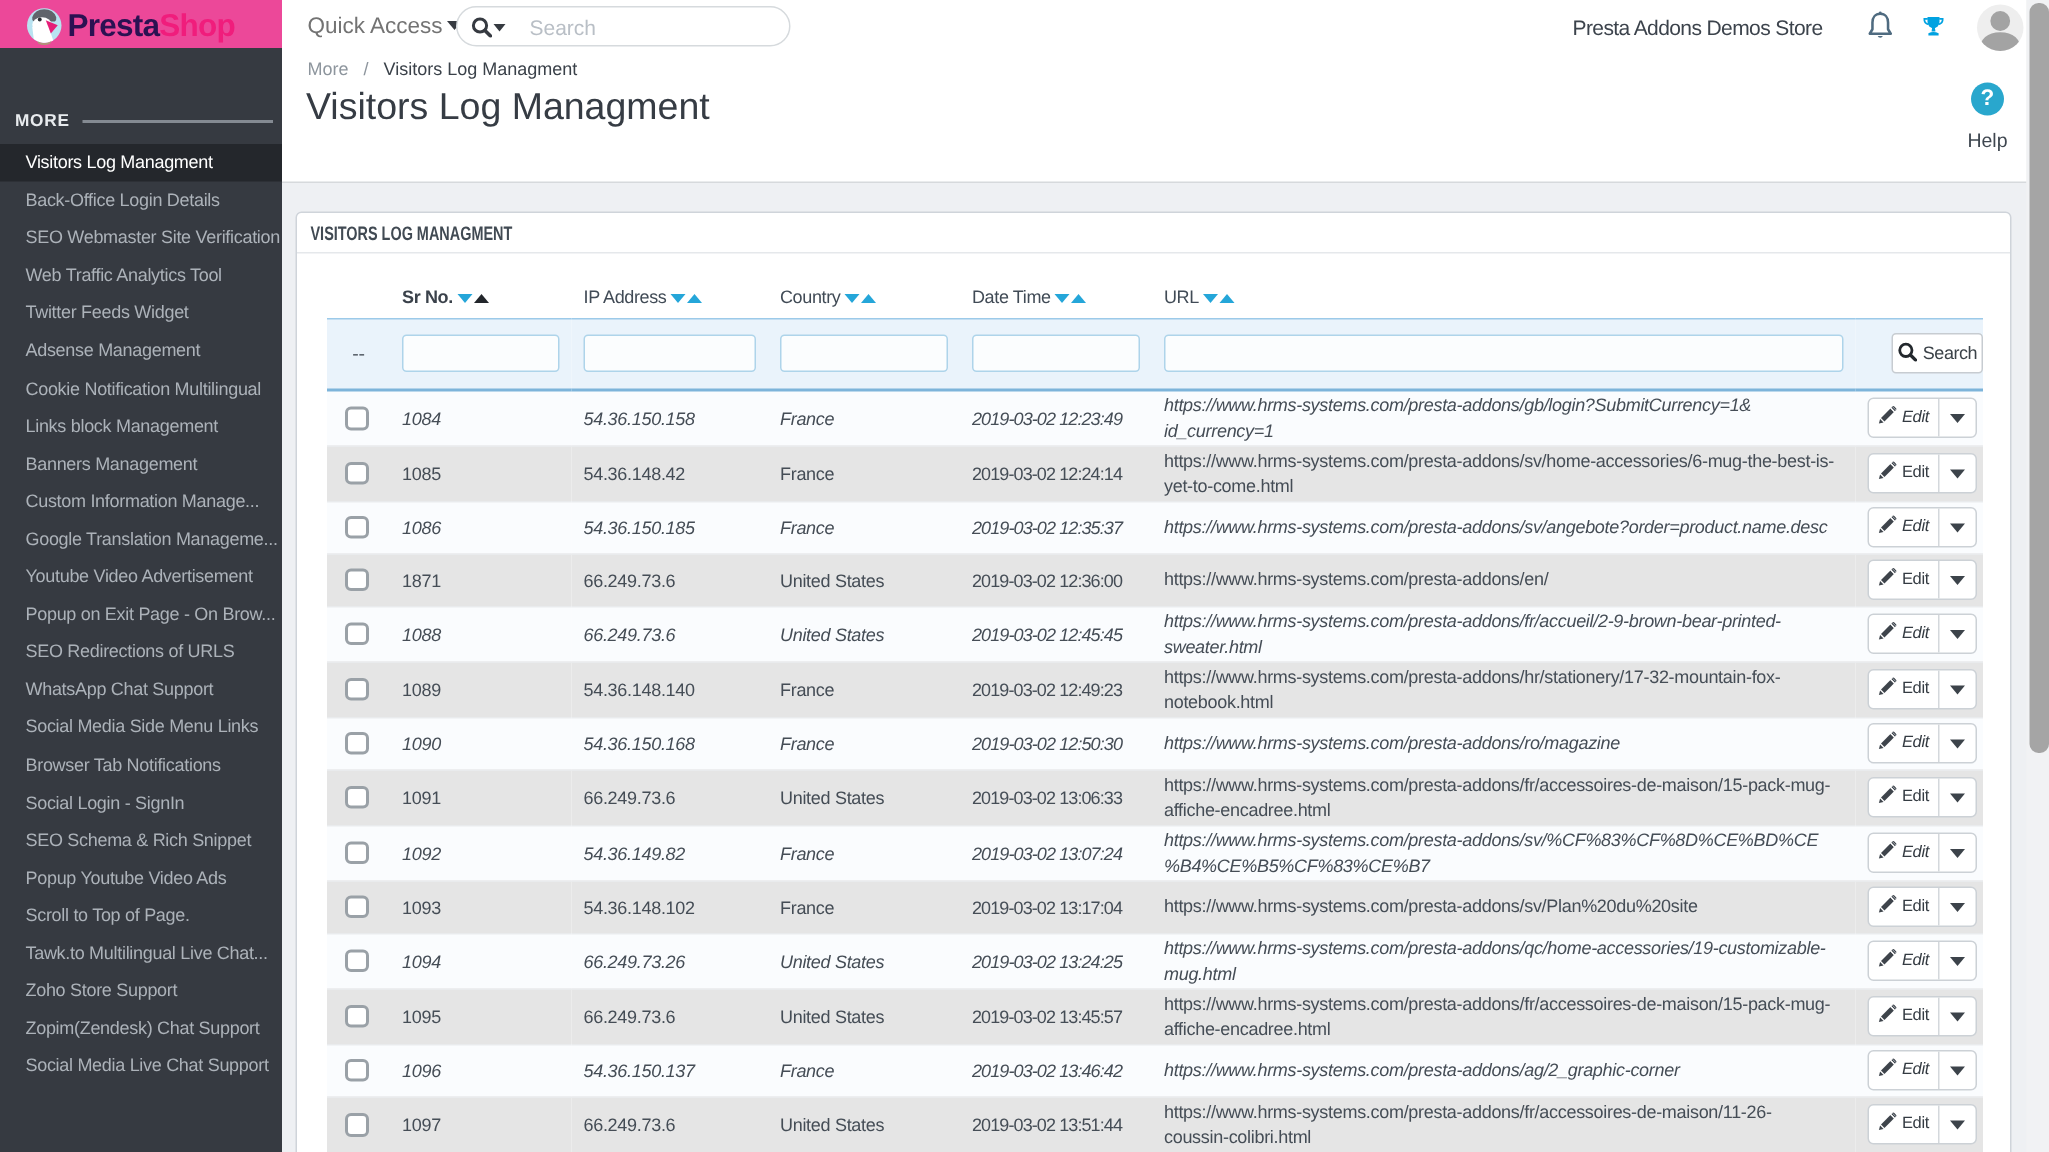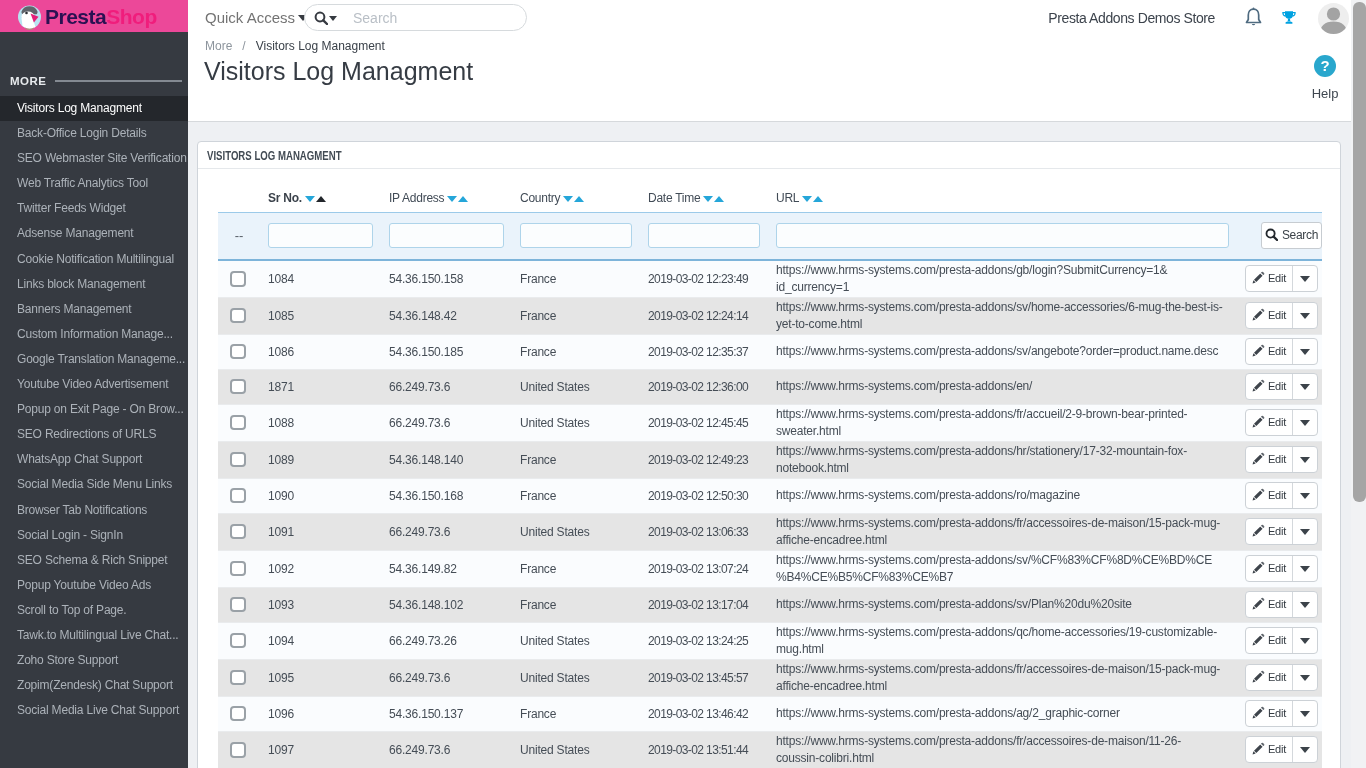--- a/index.html
+++ b/index.html
@@ -48,21 +48,21 @@
 .arr { display:inline-block; width:0; height:0; margin-left:1px; }
 .arr.dn { border-left:5px solid transparent; border-right:5px solid transparent; border-top:6.5px solid #25a6d9; margin-left:3px; }
 .arr.up { border-left:5px solid transparent; border-right:5px solid transparent; border-bottom:6.5px solid #25a6d9; }
 .arr.upk { border-left:5px solid transparent; border-right:5px solid transparent; border-bottom:6.5px solid #22262b; }
 tr.filter { background:#eaf3fb; height:48px; }
 tr.filter td { border-top:1px solid #9ccae9; border-bottom:2px solid #7db4da; vertical-align:middle; }
 tr.filter input { width:100%; height:25px; border:1px solid #aed4ea; border-radius:3px; background:#fbfdfe; }
 tr.filter .dash { color:#565d66; font-size:13px; text-align:center; }
 .searchbtn { float:right; width:61px; height:27px; background:#fff; border:1px solid #c7ccd1; border-radius:3px; font-size:12px; letter-spacing:-0.3px; color:#3b4248; text-align:center; line-height:25px; margin-right:-4px; }
 tbody tr.r { border-top:1px solid #e9ebed; }
-tbody tr.odd { background:#fafcfe; }
+tbody tr.odd { background:#fafcfe;font-style:italic; }
 tbody tr.even { background:#e5e5e5; }
 tbody td { font-size:12px; letter-spacing:-0.2px; color:#454d56; vertical-align:middle; white-space:nowrap; }
 td.url { font-size:12px; letter-spacing:-0.2px; line-height:16.5px; }
 td.dt { letter-spacing:-0.6px; }
 .cbx { width:15.5px; height:15.5px; border:2px solid #9aa1a7; border-radius:4px; background:#fff; margin-left:4px; }
 .btngroup { float:right; margin-right:-2px; height:27px; border:1px solid #ccd1d6; border-radius:4px; background:#fff; display:flex; }
 .btngroup .edit { width:47px; border-right:1px solid #d4d8dc; font-size:11px; color:#343b42; text-align:center; line-height:25px; }
 .btngroup .drop { width:24px; display:flex; align-items:center; justify-content:center; }
 .btngroup .drop i { display:block; width:0; height:0; border-left:5px solid transparent; border-right:5px solid transparent; border-top:6px solid #3c434a; }
 

